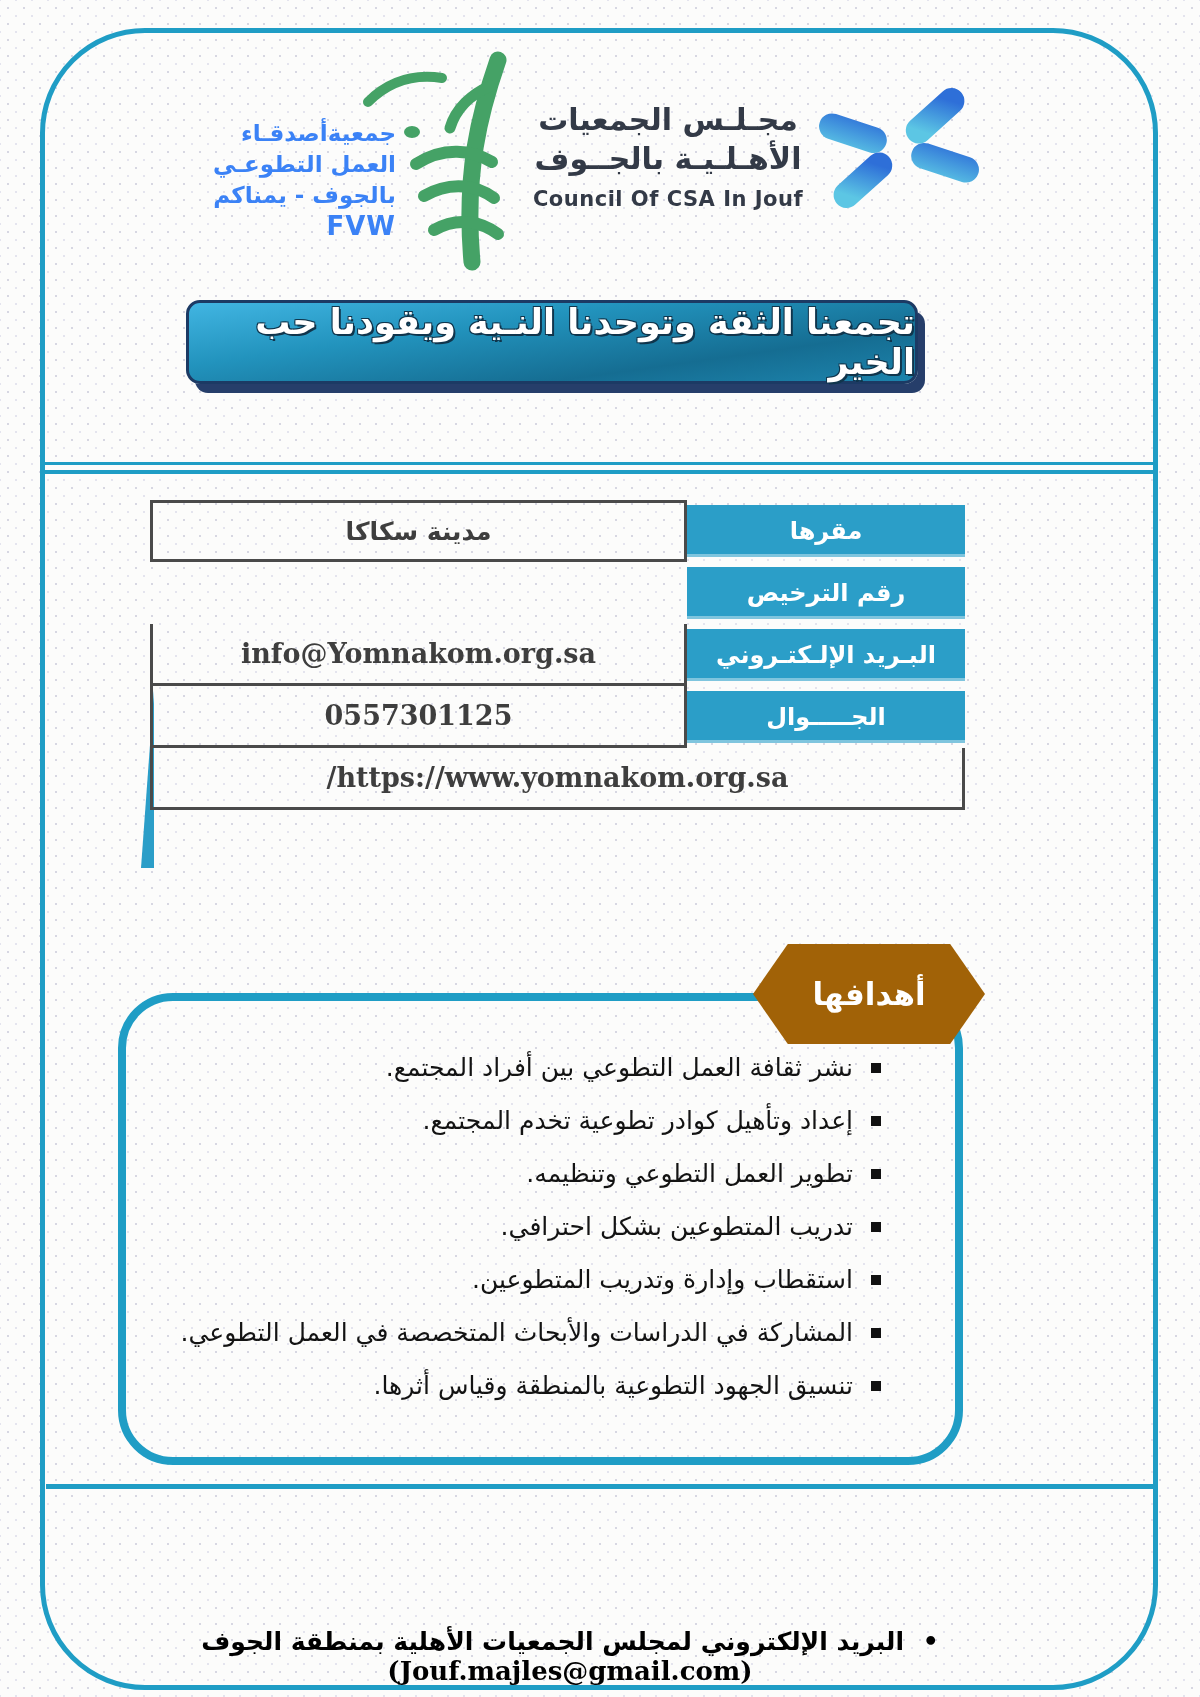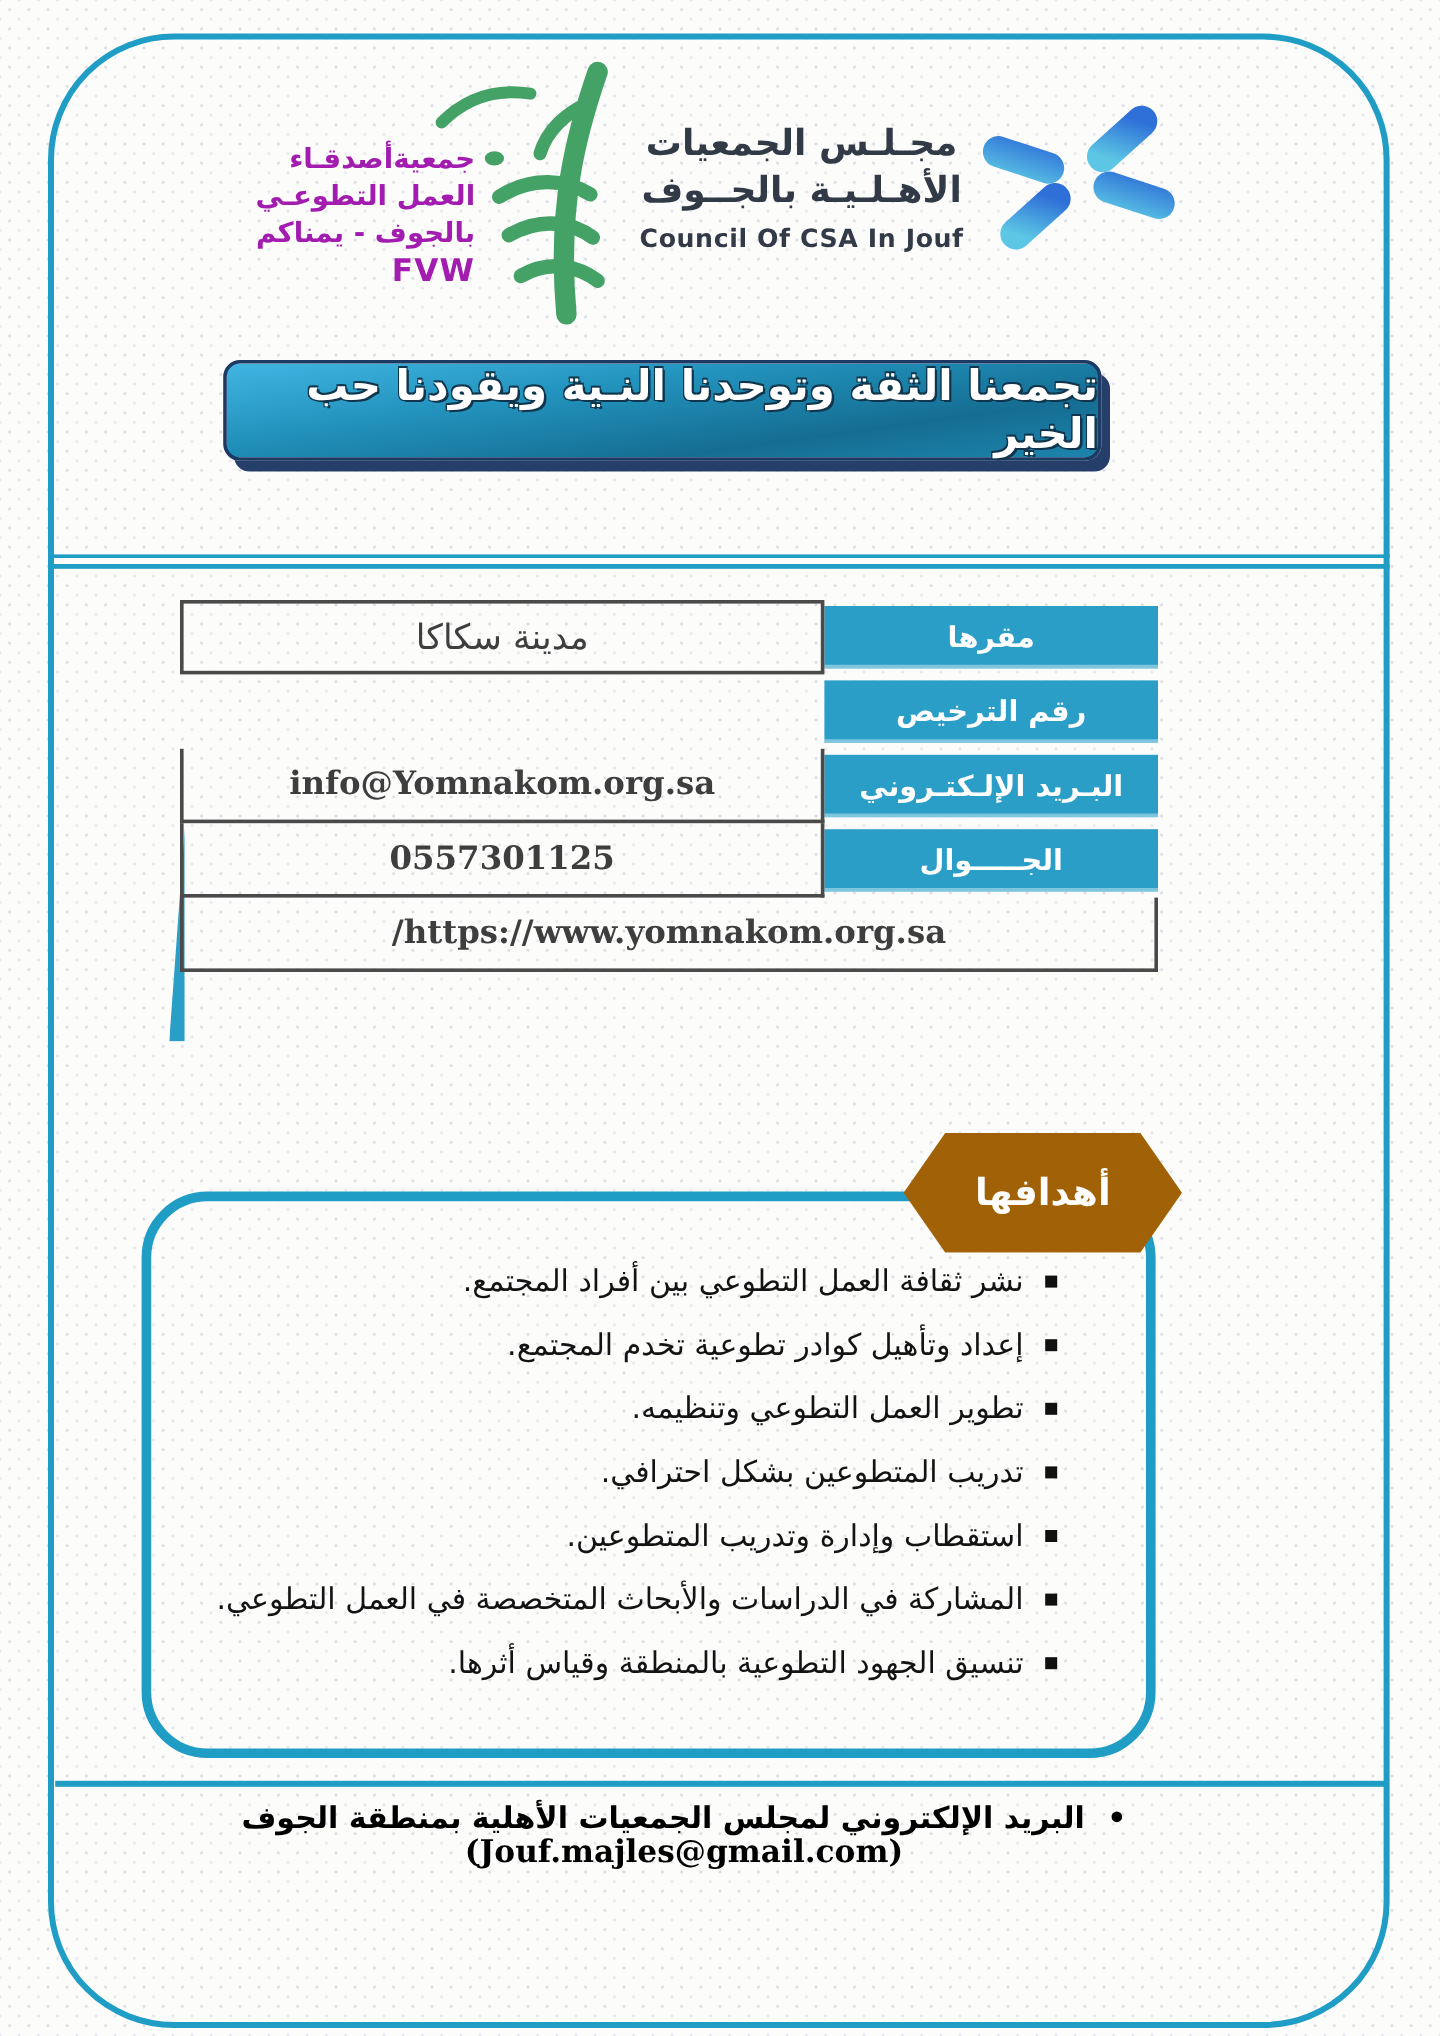--- a/index.html
+++ b/index.html
@@ -22,21 +22,21 @@
     border:5px solid #1f9dc5;border-radius:105px;box-sizing:border-box;
   }
   .divider{position:absolute;background:#1f9dc5;}
   .divider.d1{left:42px;top:462px;width:1116px;height:3px;}
   .divider.d2{left:42px;top:470px;width:1116px;height:4px;}
   .divider.d3{left:46px;top:1484px;width:1108px;height:5px;}
 
   
   .fvw-block{
     position:absolute;left:198px;top:118px;width:198px;text-align:right;
-    color:#a21caf;font-weight:bold;font-size:23px;line-height:31px;direction:rtl;
+    color:#3b82f6;font-weight:bold;font-size:23px;line-height:31px;direction:rtl;
   }
   .fvw-block .latin{font-size:26px;letter-spacing:1px;direction:ltr;}
   .fvw-calligraphy{position:absolute;left:352px;top:46px;width:168px;height:228px;}
   .council-block{
     position:absolute;left:512px;top:100px;width:312px;text-align:center;direction:rtl;
     color:#333a47;font-weight:600;font-size:30px;line-height:39px;
   }
   .council-block .latin{direction:ltr;font-size:21px;font-weight:600;letter-spacing:.5px;margin-top:2px;}
   .council-asterisk{position:absolute;left:816px;top:64px;width:166px;height:168px;}
 
@@ -64,21 +64,21 @@
   .info-label{
     width:278px;margin:5px 0;background:#2b9ec8;color:#fff;
     font-size:24px;font-weight:bold;display:flex;align-items:center;justify-content:center;
     box-shadow:inset 0 -3px 0 rgba(255,255,255,.4);
   }
   .info-value{
     flex:1;border:3px solid #4a4a4a;box-sizing:border-box;
     display:flex;align-items:center;justify-content:center;color:#3e3e3e;
   }
   .info-row + .info-row .info-value{border-top:none;}
-  .val-ar{font-size:29px;font-weight:400;}
+  .val-ar{font-size:25px;font-weight:700;}
   .val-lt{direction:ltr;font-family:"DejaVu Serif",serif;font-weight:bold;font-size:27px;}
   .table-wedge{
     position:absolute;left:141px;top:690px;width:13px;height:178px;background:#2b9ec8;
     clip-path:polygon(100% 0,100% 100%,0 100%);
   }
 
   
   .goals-box{
     position:absolute;left:118px;top:993px;width:845px;height:472px;box-sizing:border-box;
     border:8px solid #1f9dc5;border-radius:55px;
@@ -90,21 +90,21 @@
   }
   .goals-badge span{color:#fff;font-size:31px;font-weight:bold;}
   .goals-list{
     position:absolute;left:126px;top:1041px;width:800px;direction:rtl;padding:0 45px 0 0;box-sizing:border-box;
   }
   .goal-item{display:flex;align-items:center;height:53px;color:#131313;font-size:25px;font-weight:400;}
   .goal-bullet{width:10px;height:10px;background:#111;flex:0 0 10px;margin-left:18px;}
 
   
   .footer-line{
-    position:absolute;left:150px;top:1500px;width:840px;text-align:center;direction:rtl;
+    position:absolute;left:150px;top:1627px;width:840px;text-align:center;direction:rtl;
     color:#000;font-size:25px;font-weight:bold;
   }
   .footer-line .bullet{margin-left:10px;}
   .footer-email{direction:ltr;display:inline-block;font-family:"DejaVu Serif",serif;font-weight:600;font-size:26px;}
 
   svg{display:block;}
 </style>
 </head>
 <body>
 

